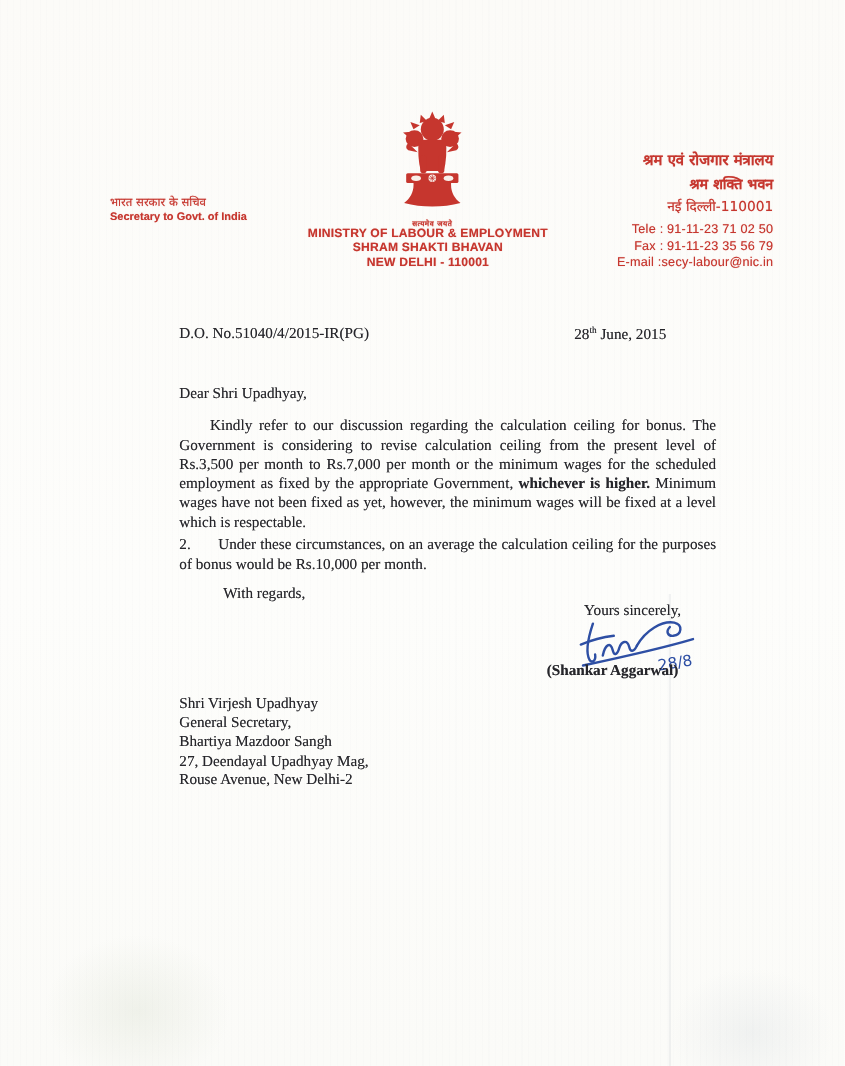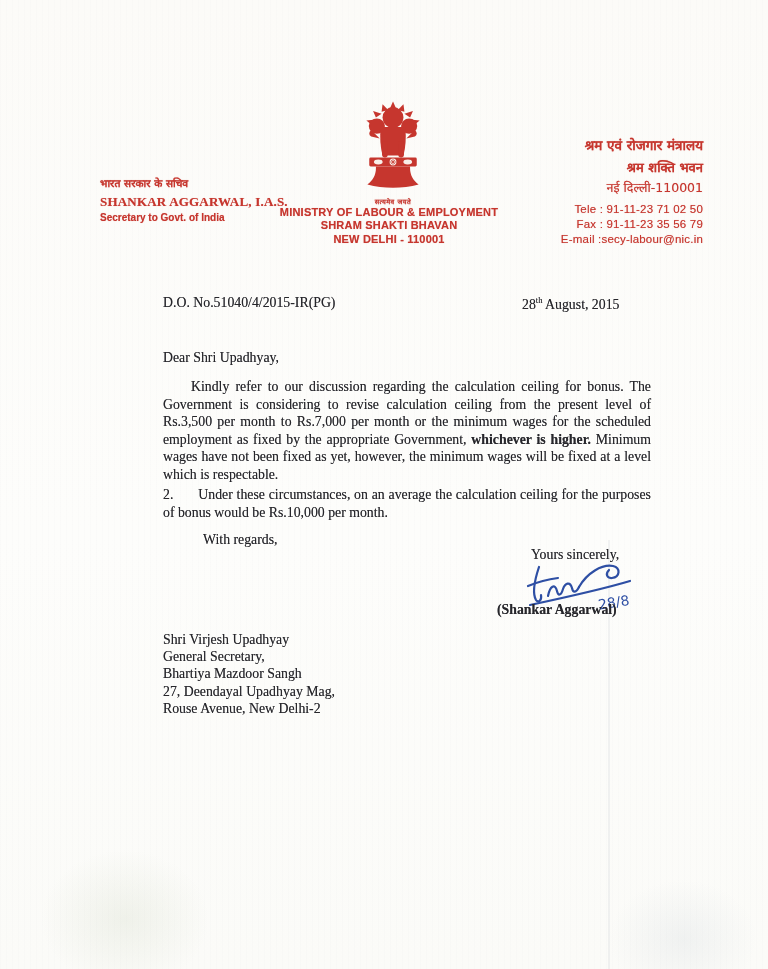--- a/index.html
+++ b/index.html
@@ -23,21 +23,21 @@
   .smudge2{position:absolute;right:10px;bottom:-30px;width:150px;height:120px;
     background:radial-gradient(ellipse at center,rgba(180,190,200,0.16),transparent 70%);}
 
   
   .red{color:var(--red);text-shadow:0 0 0.7px rgba(198,54,46,0.55);}
   .hi{font-family:"DejaVu Sans",sans-serif;}
   .sans{font-family:"Liberation Sans",sans-serif;}
 
   .off-block{position:absolute;left:100px;top:172px;}
   .off-l1{font-weight:bold;font-size:13px;}
-  .off-l2{font-weight:bold;font-size:10.5px;margin-top:4px;}
+  .off-l2{font-weight:normal;font-size:10.5px;margin-top:4px;}
   .off-l3{font-weight:bold;font-size:13px;margin-top:4px;letter-spacing:0.2px;font-family:"Liberation Serif",serif;}
   .off-l4{font-weight:bold;font-size:10px;margin-top:2px;}
 
   .emblem{position:absolute;left:354px;top:101px;width:78px;text-align:center;}
   .emblem svg{filter:blur(0.3px);}
   .motto{font-weight:bold;font-size:6.5px;letter-spacing:0.5px;margin-top:0px;}
 
   .ministry{position:absolute;left:268px;top:204px;width:242px;text-align:center;font-weight:bold;}
   .min-line{font-size:11px;margin-top:1.5px;letter-spacing:0.2px;}
 
@@ -69,21 +69,20 @@
 
 <div class="page">
 
   <div class="streaks"></div>
   <div class="crease"></div>
   <div class="smudge"></div>
   <div class="smudge2"></div>
 
   <div class="off-block red">
     <div class="off-l2 hi">भारत सरकार के सचिव</div>
-    <div class="off-l3">SHANKAR AGGARWAL, I.A.S.</div>
     <div class="off-l4 sans">Secretary to Govt. of India</div>
   </div>
 
   <div class="emblem">
     <svg width="76" height="92" viewBox="0 0 80 96" xmlns="http://www.w3.org/2000/svg">
       <g fill="#c6362e">
         <polygon points="40,0 36.5,8 43.5,8"></polygon>
         <polygon points="29,3 28,11 35,9"></polygon>
         <polygon points="51,3 52,11 45,9"></polygon>
         <polygon points="19,10 22,17 28,13"></polygon>
@@ -125,21 +124,21 @@
   <div class="contact red">
     <div class="ct-hi1 hi">श्रम एवं रोजगार मंत्रालय</div>
     <div class="ct-hi2 hi">श्रम शक्ति भवन</div>
     <div class="ct-hi3 hi">नई दिल्ली-110001</div>
     <div class="ct-t ct-first sans">Tele : 91-11-23 71 02 50</div>
     <div class="ct-t sans">Fax : 91-11-23 35 56 79</div>
     <div class="ct-t sans">E-mail :secy-labour@nic.in</div>
   </div>
 
   <div class="bt ref">D.O. No.51040/4/2015-IR(PG)</div>
-  <div class="bt date"><span>28</span><sup>th</sup><span> August, 2015</span></div>
+  <div class="bt date"><span>28</span><sup>th</sup><span> June, 2015</span></div>
 
   <div class="bt salut">Dear Shri Upadhyay,</div>
 
   <p class="bt p1"><span>Kindly refer to our discussion regarding the calculation ceiling for bonus. The Government is considering to revise calculation ceiling from the present level of Rs.3,500 per month to Rs.7,000 per month or the minimum wages for the scheduled employment as fixed by the appropriate Government, </span><b>whichever is higher.</b><span> Minimum wages have not been fixed as yet, however, the minimum wages will be fixed at a level which is respectable.</span></p>
 
   <p class="bt p2"><span class="pnum">2.</span><span>Under these circumstances, on an average the calculation ceiling for the purposes of bonus would be Rs.10,000 per month.</span></p>
 
   <div class="bt regards">With regards,</div>
   <div class="bt closing">Yours sincerely,</div>
 

